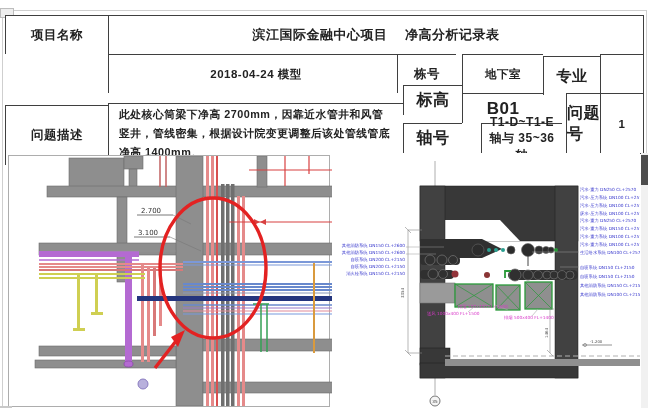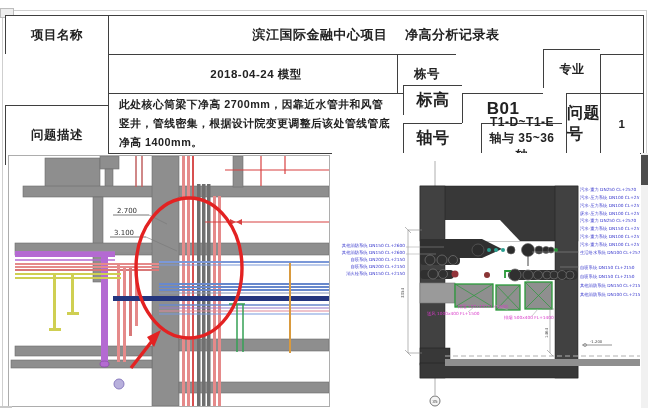--- a/index.html
+++ b/index.html
@@ -13,21 +13,21 @@
         border-right:1.6px solid #3f3f3f;border-bottom:1.6px solid #3f3f3f;background:#fff;}
   .cell{position:absolute;box-sizing:border-box;background:#ffffff;
         border-left:1.6px solid #3f3f3f;border-top:1.6px solid #3f3f3f;
         display:flex;align-items:center;justify-content:center;
         color:#222;letter-spacing:0.5px;}
   .cell.lbl{font-weight:700;}
   .cell.left{justify-content:flex-start;text-align:left;}
   .wrapText{display:block;padding:4px 10px;line-height:1.75;}
   
   .left-panel{position:absolute;left:8px;top:147px;width:322px;height:252px;
-        border:1px solid #adadad;background:#ffffff;box-sizing:border-box;}
+        border:1px solid #adadad;background:#ffffff;box-sizing:border-box;padding-left:24px;}
   .right-panel{position:absolute;left:332px;top:145px;width:308px;height:260px;background:#ffffff;}
   svg{display:block;}
   svg text{font-family:"DejaVu Sans","Liberation Sans",sans-serif;}
   
   .scroll-track{position:absolute;left:641px;top:145px;width:7px;height:255px;background:#f1f1f1;}
   .scroll-thumb{position:absolute;left:0px;top:2px;width:7px;height:30px;background:#4d4d4d;}
   .bottom-bar{position:absolute;left:95px;top:400px;width:553px;height:7px;background:#a3a3a3;}
   .bottom-chip{position:absolute;left:0px;top:398px;width:12px;height:5px;background:#c9c9c9;}
 </style>
 </head>
@@ -36,25 +36,26 @@
 <div class="page">
   <div class="outer-frame"></div>
   <div class="corner-chip"></div>
 
   <div class="table-wrap">
     <div class="cell lbl" style="left:0;top:0;width:103px;height:39px;font-size:12.5px">项目名称</div>
     <div class="cell lbl" style="left:103px;top:0;width:535px;height:39px;font-size:13px">滨江国际金融中心项目　 净高分析记录表</div>
 
     <div class="cell" style="left:103px;top:39px;width:295px;height:39px;font-size:11.5px;font-weight:600">2018-04-24 模型</div>
     <div class="cell lbl" style="left:392px;top:39px;width:59px;height:39px;font-size:12.5px">栋号</div>
-    <div class="cell lbl" style="left:538px;top:34px;width:57px;height:39px;font-size:12px">专业</div>
+    <div class="cell" style="left:457px;top:39px;width:81px;height:39px;font-size:11.5px;font-weight:600">地下室</div>
+    <div class="cell lbl" style="left:538px;top:41px;width:57px;height:39px;font-size:15px">专业</div>
     <div class="cell" style="left:595px;top:39px;width:43px;height:39px;font-size:11.5px"></div>
 
     <div class="cell lbl" style="left:0;top:90px;width:103px;height:60px;font-size:12.5px">问题描述</div>
-    <div class="cell left" style="left:103px;top:78px;width:295px;height:60px;font-size:10.8px;font-weight:600">
+    <div class="cell left" style="left:103px;top:88px;width:295px;height:60px;font-size:10.8px;font-weight:600">
         <span class="wrapText">此处核心筒梁下净高 2700mm，因靠近水管井和风管竖井，管线密集，根据设计院变更调整后该处管线管底净高 1400mm。</span>
       </div>
 
     <div class="cell lbl" style="left:398px;top:70px;width:59px;height:30px;font-size:16px">标高</div>
     <div class="cell" style="left:457px;top:78px;width:81px;height:30px;font-size:17px;font-weight:600">B01</div>
     <div class="cell lbl" style="left:398px;top:108px;width:59px;height:30px;font-size:16px">轴号</div>
     <div class="cell" style="left:476px;top:108px;width:81px;height:30px;font-size:12px;font-weight:600;line-height:1.35;padding:0 5px;text-align:center">T1-D~T1-E 轴与 35~36 轴</div>
 
     <div class="cell lbl" style="left:561px;top:78px;width:57px;height:60px;font-size:16px">问题编号</div>
     <div class="cell" style="left:595px;top:78px;width:43px;height:60px;font-size:11.5px;font-weight:600">1</div>

